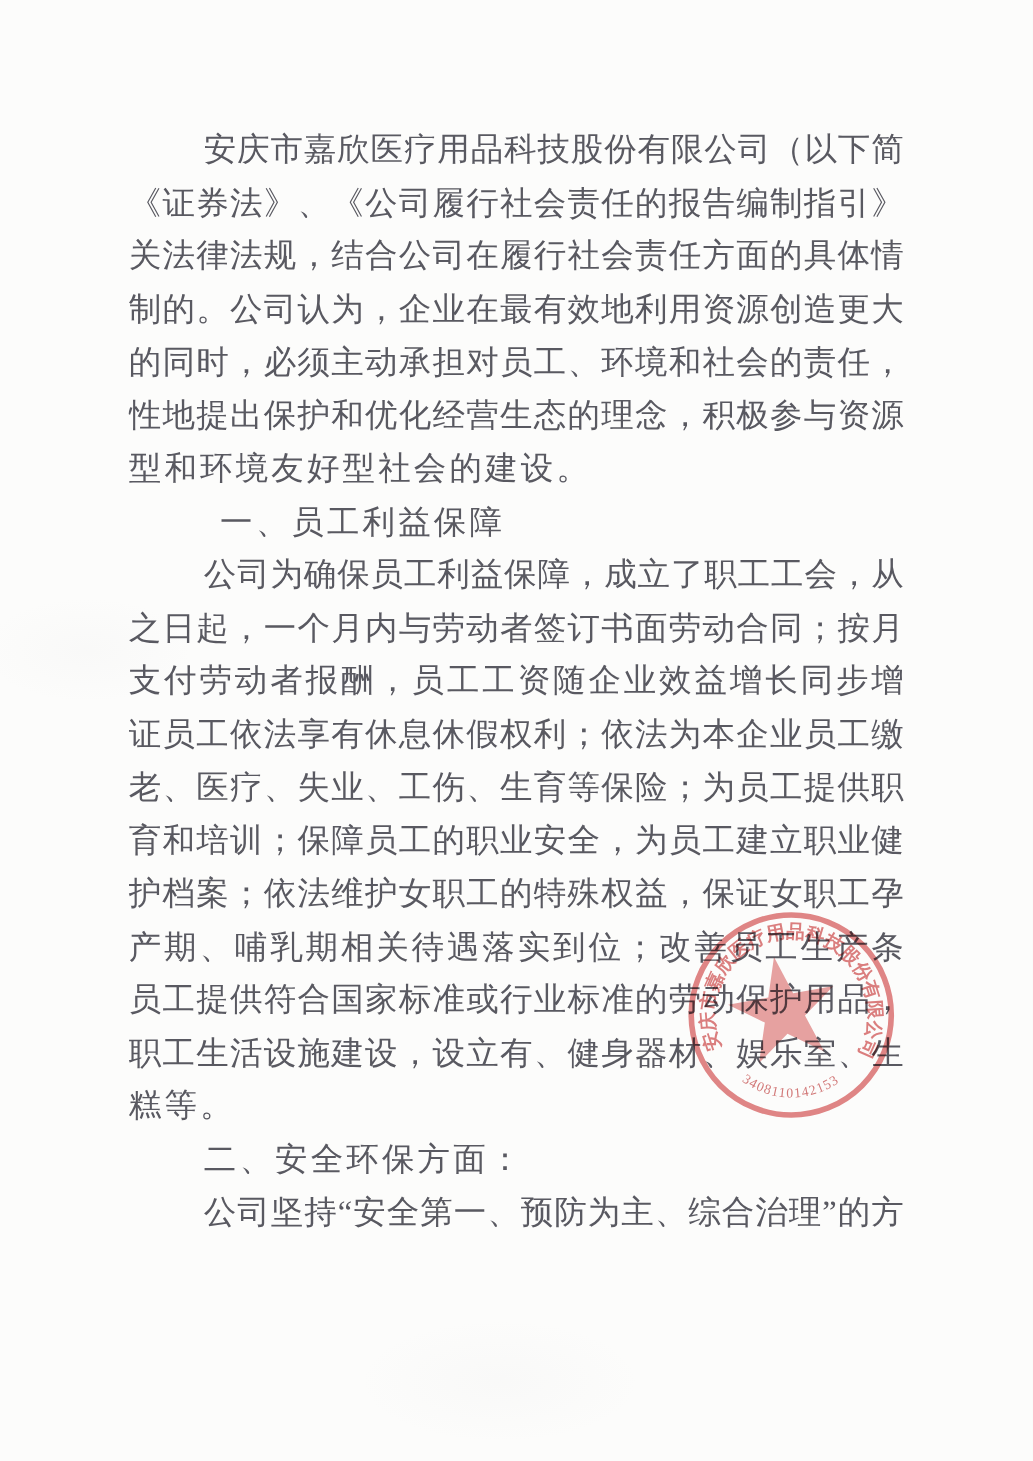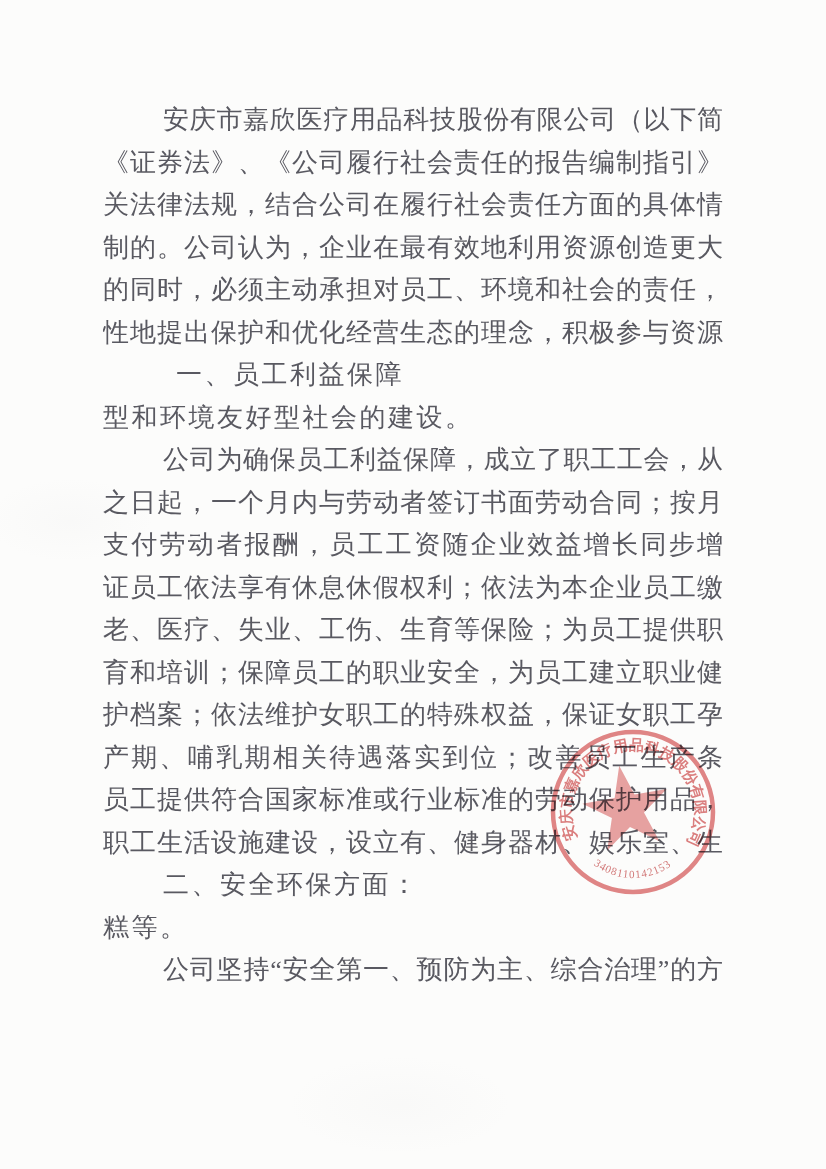--- a/index.html
+++ b/index.html
@@ -74,34 +74,34 @@
 
 <div class="page">
 
   <div class="textblock">
     <div class="line stretch indent">安庆市嘉欣医疗用品科技股份有限公司（以下简称</div>
     <div class="line stretch">《证券法》、《公司履行社会责任的报告编制指引》等相</div>
     <div class="line stretch">关法律法规，结合公司在履行社会责任方面的具体情况编</div>
     <div class="line stretch">制的。公司认为，企业在最有效地利用资源创造更大价值</div>
     <div class="line stretch">的同时，必须主动承担对员工、环境和社会的责任，创造</div>
     <div class="line stretch">性地提出保护和优化经营生态的理念，积极参与资源节约</div>
+    <div class="line">型和环境友好型社会的建设。</div>
     <div class="line indent-lg">一、员工利益保障</div>
-    <div class="line">型和环境友好型社会的建设。</div>
     <div class="line stretch indent">公司为确保员工利益保障，成立了职工工会，从用工</div>
     <div class="line stretch">之日起，一个月内与劳动者签订书面劳动合同；按月足额</div>
     <div class="line stretch">支付劳动者报酬，员工工资随企业效益增长同步增长；保</div>
     <div class="line stretch">证员工依法享有休息休假权利；依法为本企业员工缴纳养</div>
     <div class="line stretch">老、医疗、失业、工伤、生育等保险；为员工提供职业教</div>
     <div class="line stretch">育和培训；保障员工的职业安全，为员工建立职业健康监</div>
     <div class="line stretch">护档案；依法维护女职工的特殊权益，保证女职工孕期、</div>
     <div class="line stretch">产期、哺乳期相关待遇落实到位；改善员工生产条件，为</div>
     <div class="line stretch">员工提供符合国家标准或行业标准的劳动保护用品，重视</div>
     <div class="line stretch">职工生活设施建设，设立有、健身器材、娱乐室、生日蛋</div>
+    <div class="line">糕等。</div>
     <div class="line indent">二、安全环保方面：</div>
-    <div class="line">糕等。</div>
     <div class="line stretch indent">公司坚持“安全第一、预防为主、综合治理”的方针</div>
   </div>
 
   <div class="seal">
     <svg viewBox="-88 -88 176 176" xmlns="http://www.w3.org/2000/svg">
       <defs>
         <path id="companyArc" d="M -56.2 26.2 A 62 62 0 1 1 56.2 26.2" fill="none"></path>
         <path id="numberArc" d="M -39.7 52.7 A 66 66 0 0 0 39.7 52.7" fill="none"></path>
       </defs>
       <circle class="ring" cx="0" cy="0" r="80"></circle>

